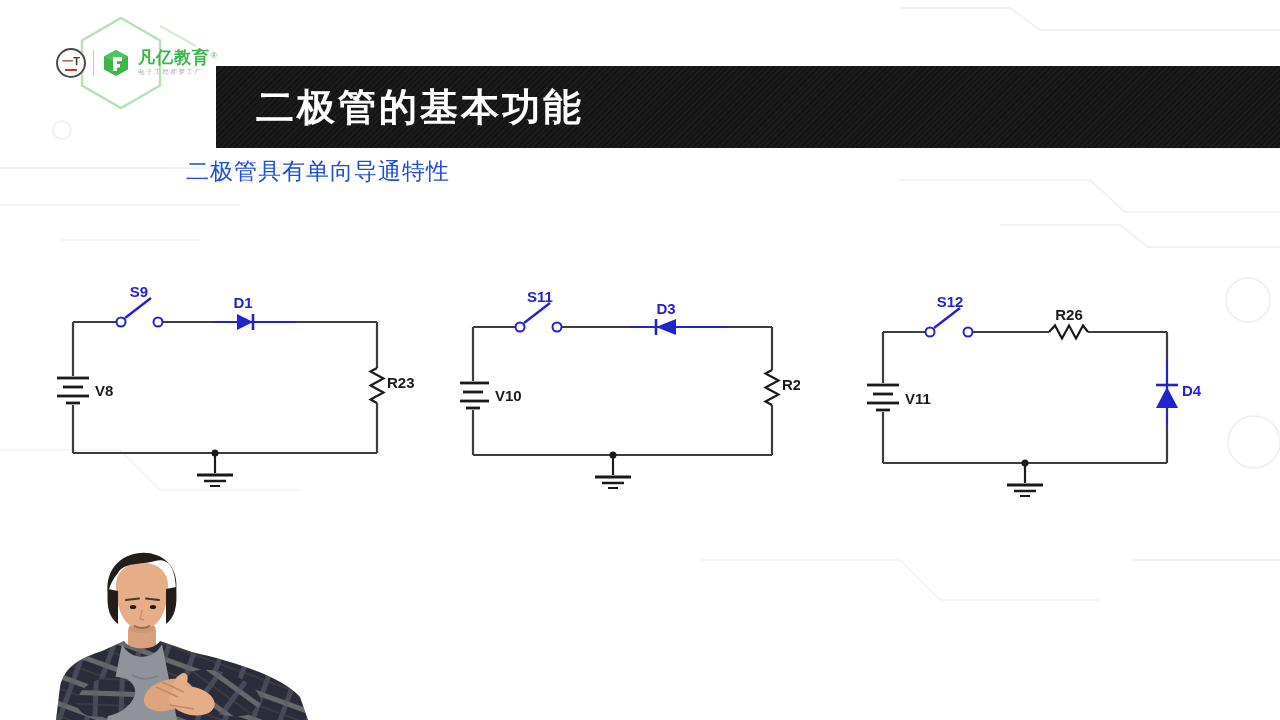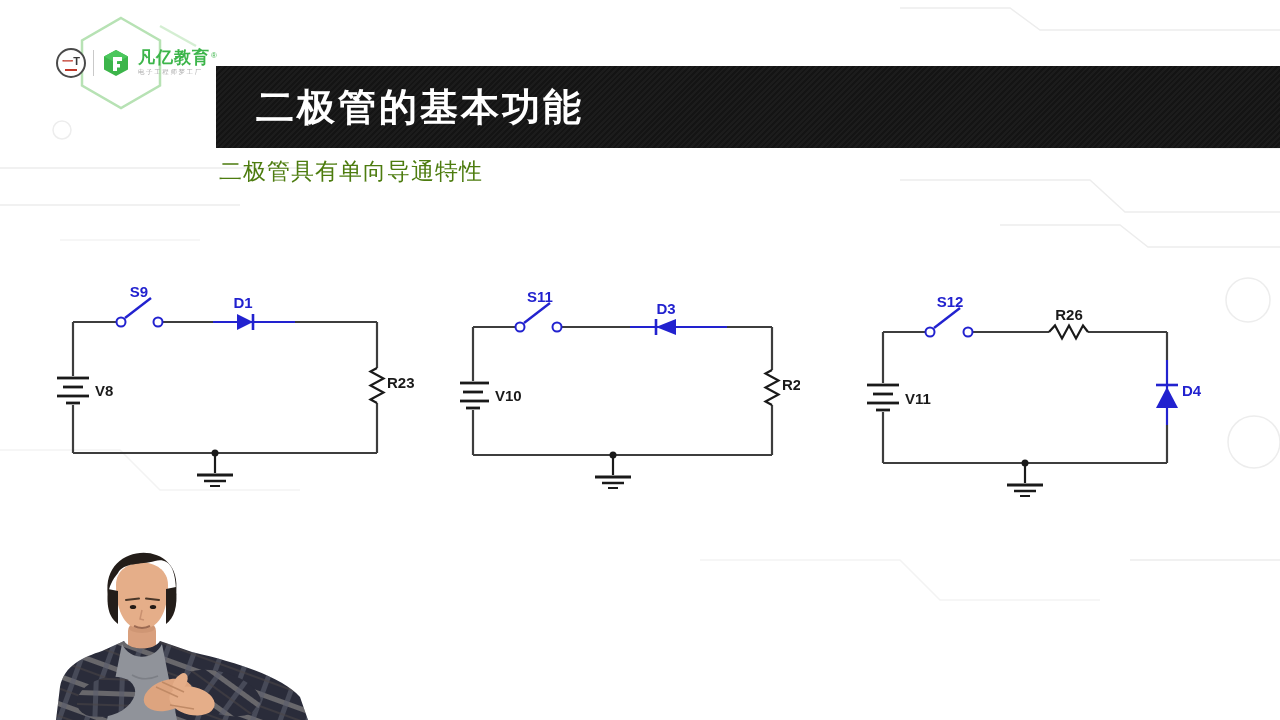--- a/index.html
+++ b/index.html
@@ -21,21 +21,21 @@
   .badge-dash{color:#c0392b;}
   .badge-t{color:#3a3a3a;}
   .badge-underline{width:12px;height:2px;background:#c0392b;margin-top:2px;}
   .logo-divider{width:1px;height:26px;background:#c9c9c9;}
   .brand{display:flex;flex-direction:column;justify-content:center;}
   .brand-name-row{display:flex;align-items:flex-start;line-height:17px;}
   .brand-name{font-size:17px;font-weight:bold;color:#3cb54a;letter-spacing:1px;}
   .brand-reg{font-size:8px;color:#3cb54a;margin-left:1px;margin-top:-2px;}
   .brand-tagline{font-size:6.5px;color:#adadad;letter-spacing:1.6px;margin-top:2px;}
   
-  .statement{position:absolute;left:219px;top:156px;z-index:1;font-size:23px;color:#4d7c0f;letter-spacing:1px;}
+  .statement{position:absolute;left:186px;top:156px;z-index:1;font-size:23px;color:#1d4ed8;letter-spacing:1px;}
   .circuit{position:absolute;z-index:1;}
   .circuit text{font-family:"Liberation Sans","DejaVu Sans",sans-serif;font-weight:bold;font-size:15px;}
   .webcam{position:absolute;left:40px;top:525px;width:300px;height:195px;z-index:1;}
 </style>
 </head>
 <body>
 
 <div class="stage">
 
   <svg class="bg-traces" width="1280" height="720">

